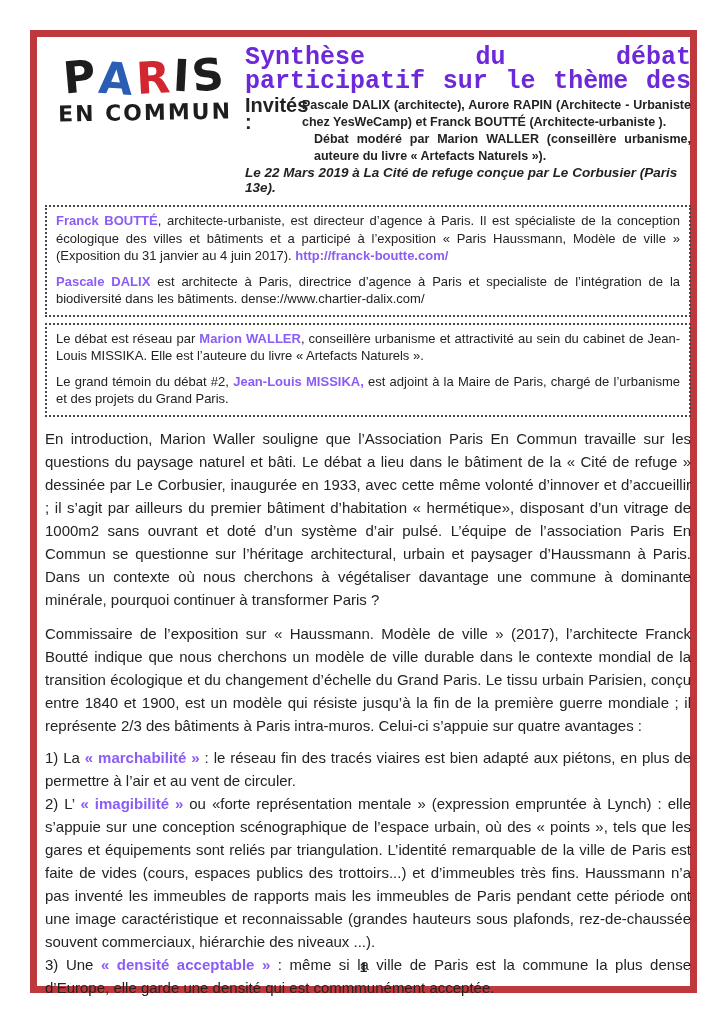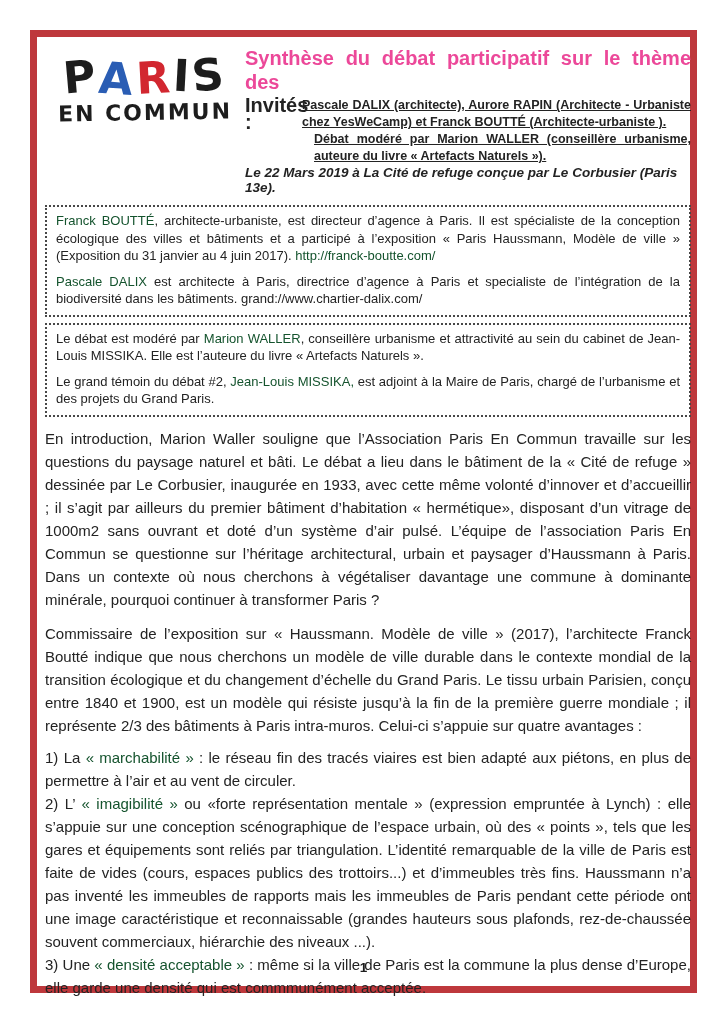--- a/index.html
+++ b/index.html
@@ -29,39 +29,39 @@
   .logo-paris span:nth-child(2){ transform:rotate(4deg)  translateY(3px); }
   .logo-paris span:nth-child(3){ transform:rotate(-3deg) translateY(2px); }
   .logo-paris span:nth-child(4){ transform:rotate(3deg); }
   .logo-paris span:nth-child(5){ transform:rotate(-6deg) translateY(-1px); }
   .c-black { color:#1d1d1d; }
   .c-blue  { color:#2a5db4; }
   .c-red   { color:#d22730; }
   .logo-en { font-weight:bold; font-size:22px; letter-spacing:2px; color:#1d1d1d; margin-top:2px; font-family:"DejaVu Sans", sans-serif; transform:rotate(-1deg); }
 
   .title-col { flex:1; padding-top:6px; }
-  .doc-title { font-weight:bold; font-size:20px; line-height:24px; color:#ec4899; }
+  .doc-title { font-weight:bold; font-size:25px; line-height:24px; color:#6d28d9;font-family:Liberation Mono, monospace; }
   .doc-title .tl1 { text-align:justify; text-align-last:justify; }
   .invitees-row { display:flex; margin-top:3px; font-weight:bold; font-size:12.5px; line-height:17px; }
   .inv-label { width:57px; font-size:20px; flex:none; }
-  .inv-body  { flex:1; text-align:justify;text-decoration:underline; }
+  .inv-body  { flex:1; text-align:justify; }
   .inv-moderator { padding-left:12px; text-align:justify; }
   .event-line { font-weight:bold; font-style:italic; font-size:13.5px; }
 
   
   .dotted-box {
     border:2px dotted #474747;
     padding:5px 9px 7px 9px;
     font-size:13px; line-height:17.5px;
     text-align:justify;
   }
   .dotted-box p + p { margin-top:8px; }
   .box-speakers { }
   .box-moderator { margin-top:6px; }
-  b { font-weight:normal; color:#14532d; }
+  b { font-weight:bold; color:#8b5cf6; }
 
   
   .body-text { font-size:15px; line-height:23px; text-align:justify; }
   .intro { margin-top:10px; }
   .section-heading { font-weight:bold; font-size:14px; color:#1d1d1d; margin-top:11px; }
   .commissaire { margin-top:11px; }
   .qual-list { margin-top:9px; }
 
   .page-number {
     position:absolute; left:30px; top:960px; width:667px;
@@ -93,25 +93,25 @@
           <div>Pascale DALIX (architecte), Aurore RAPIN (Architecte - Urbaniste chez YesWeCamp) et Franck BOUTTÉ (Architecte-urbaniste ).</div>
           <div class="inv-moderator">Débat modéré par Marion WALLER (conseillère urbanisme, auteure du livre « Artefacts Naturels »).</div>
         </div>
       </div>
       <div class="event-line">Le 22 Mars 2019 à La Cité de refuge conçue par Le Corbusier (Paris 13e).</div>
     </div>
   </div>
 
   <div class="dotted-box box-speakers">
     <p><b>Franck BOUTTÉ</b><span>, architecte-urbaniste, est directeur d’agence à Paris. Il est spécialiste de la conception écologique des villes et bâtiments et a participé à l’exposition « Paris Haussmann, Modèle de ville » (Exposition du 31 janvier au 4 juin 2017). </span><b>http://franck-boutte.com/</b></p>
-    <p><b>Pascale DALIX</b><span> est architecte à Paris, directrice d’agence à Paris et specialiste de l’intégration de la biodiversité dans les bâtiments. </span><span>grand://www.chartier-dalix.com/</span></p>
+    <p><b>Pascale DALIX</b><span> est architecte à Paris, directrice d’agence à Paris et specialiste de l’intégration de la biodiversité dans les bâtiments. </span><span>dense://www.chartier-dalix.com/</span></p>
   </div>
 
   <div class="dotted-box box-moderator">
-    <p><span>Le débat est modéré par </span><b>Marion WALLER</b><span>, conseillère urbanisme et attractivité au sein du cabinet de Jean-Louis MISSIKA. Elle est l’auteure du livre « Artefacts Naturels ».</span></p>
+    <p><span>Le débat est réseau par </span><b>Marion WALLER</b><span>, conseillère urbanisme et attractivité au sein du cabinet de Jean-Louis MISSIKA. Elle est l’auteure du livre « Artefacts Naturels ».</span></p>
     <p><span>Le grand témoin du débat #2, </span><b>Jean-Louis MISSIKA,</b><span> est adjoint à la Maire de Paris, chargé de l’urbanisme et des projets du Grand Paris.</span></p>
   </div>
 
   <p class="body-text intro">En introduction, Marion Waller souligne que l’Association Paris En Commun travaille sur les questions du paysage naturel et bâti. Le débat a lieu dans le bâtiment de la « Cité de refuge » dessinée par Le Corbusier, inaugurée en 1933, avec cette même volonté d’innover et d’accueillir ; il s’agit par ailleurs du premier bâtiment d’habitation « hermétique», disposant d’un vitrage de 1000m2 sans ouvrant et doté d’un système d’air pulsé. L’équipe de l’association Paris En Commun se questionne sur l’héritage architectural, urbain et paysager d’Haussmann à Paris. Dans un contexte où nous cherchons à végétaliser davantage une commune à dominante minérale, pourquoi continuer à transformer Paris ?</p>
 
 
   <p class="body-text commissaire">Commissaire de l’exposition sur « Haussmann. Modèle de ville » (2017), l’architecte Franck Boutté indique que nous cherchons un modèle de ville durable dans le contexte mondial de la transition écologique et du changement d’échelle du Grand Paris. Le tissu urbain Parisien, conçu entre 1840 et 1900, est un modèle qui résiste jusqu’à la fin de la première guerre mondiale ; il représente 2/3 des bâtiments à Paris intra-muros. Celui-ci s’appuie sur quatre avantages :</p>
 
   <div class="body-text qual-list">
     <p><span>1) La </span><b>« marchabilité »</b><span> : le réseau fin des tracés viaires est bien adapté aux piétons, en plus de permettre à l’air et au vent de circuler.</span></p>

